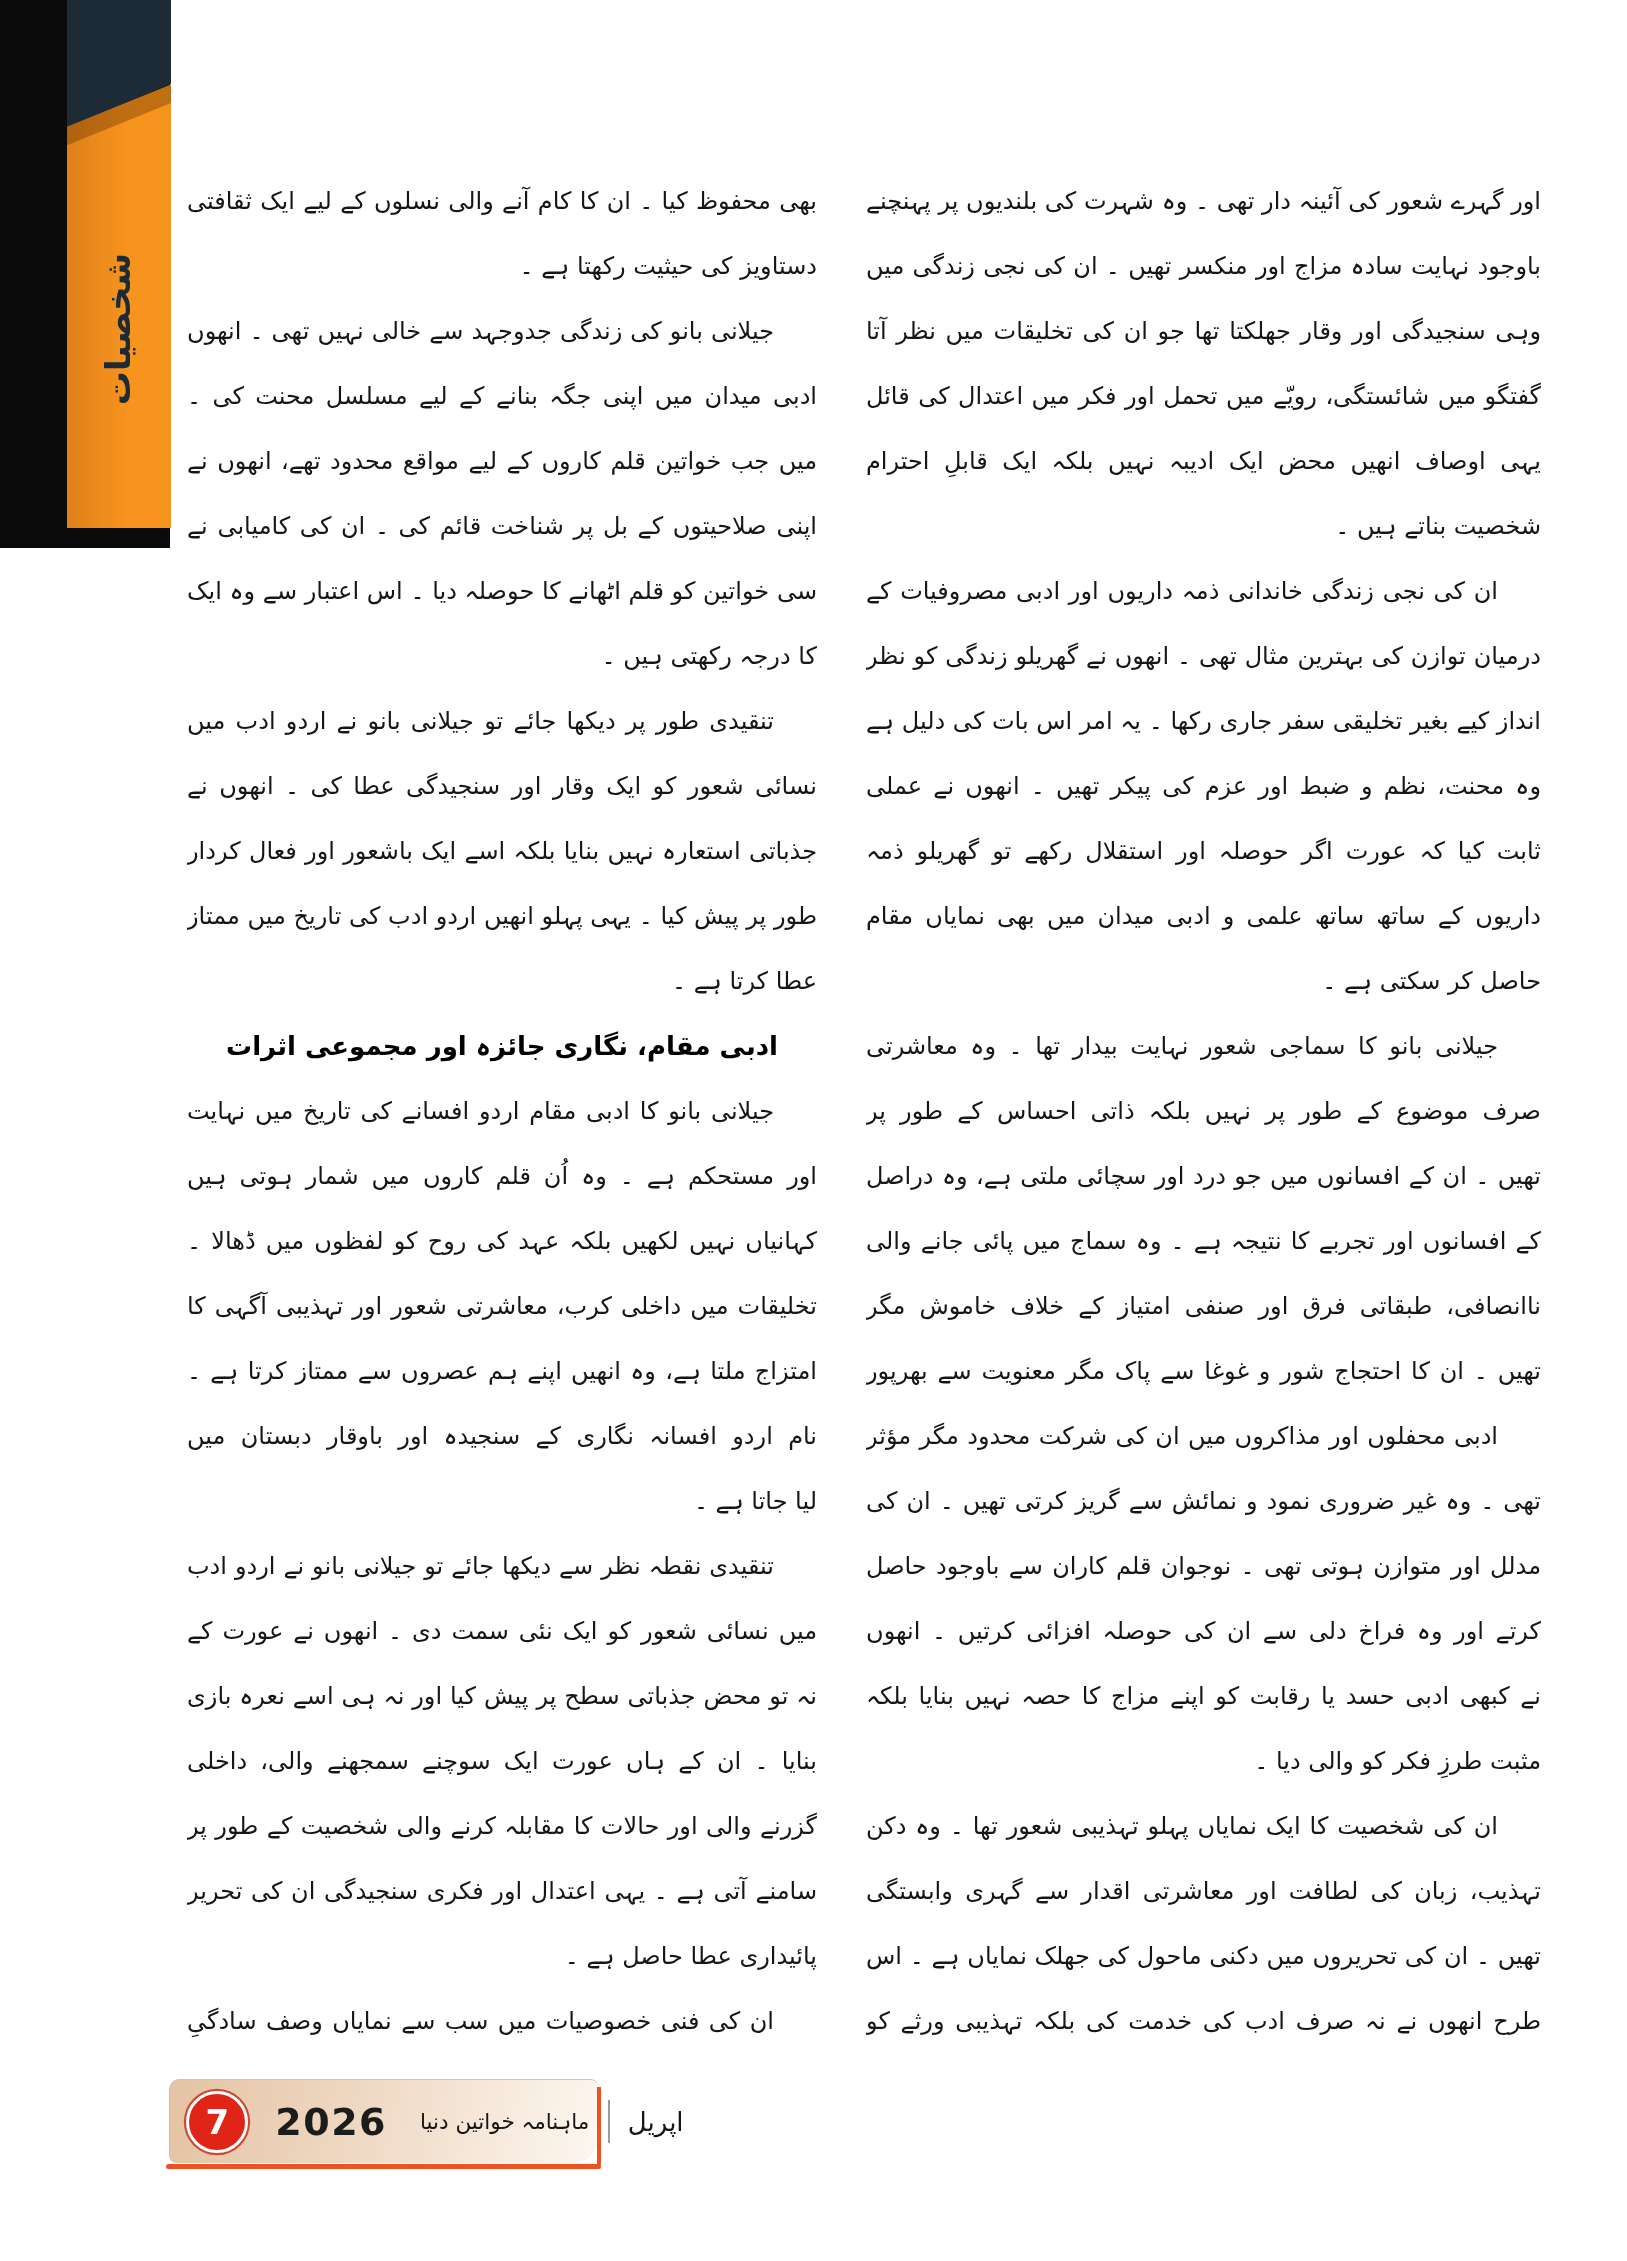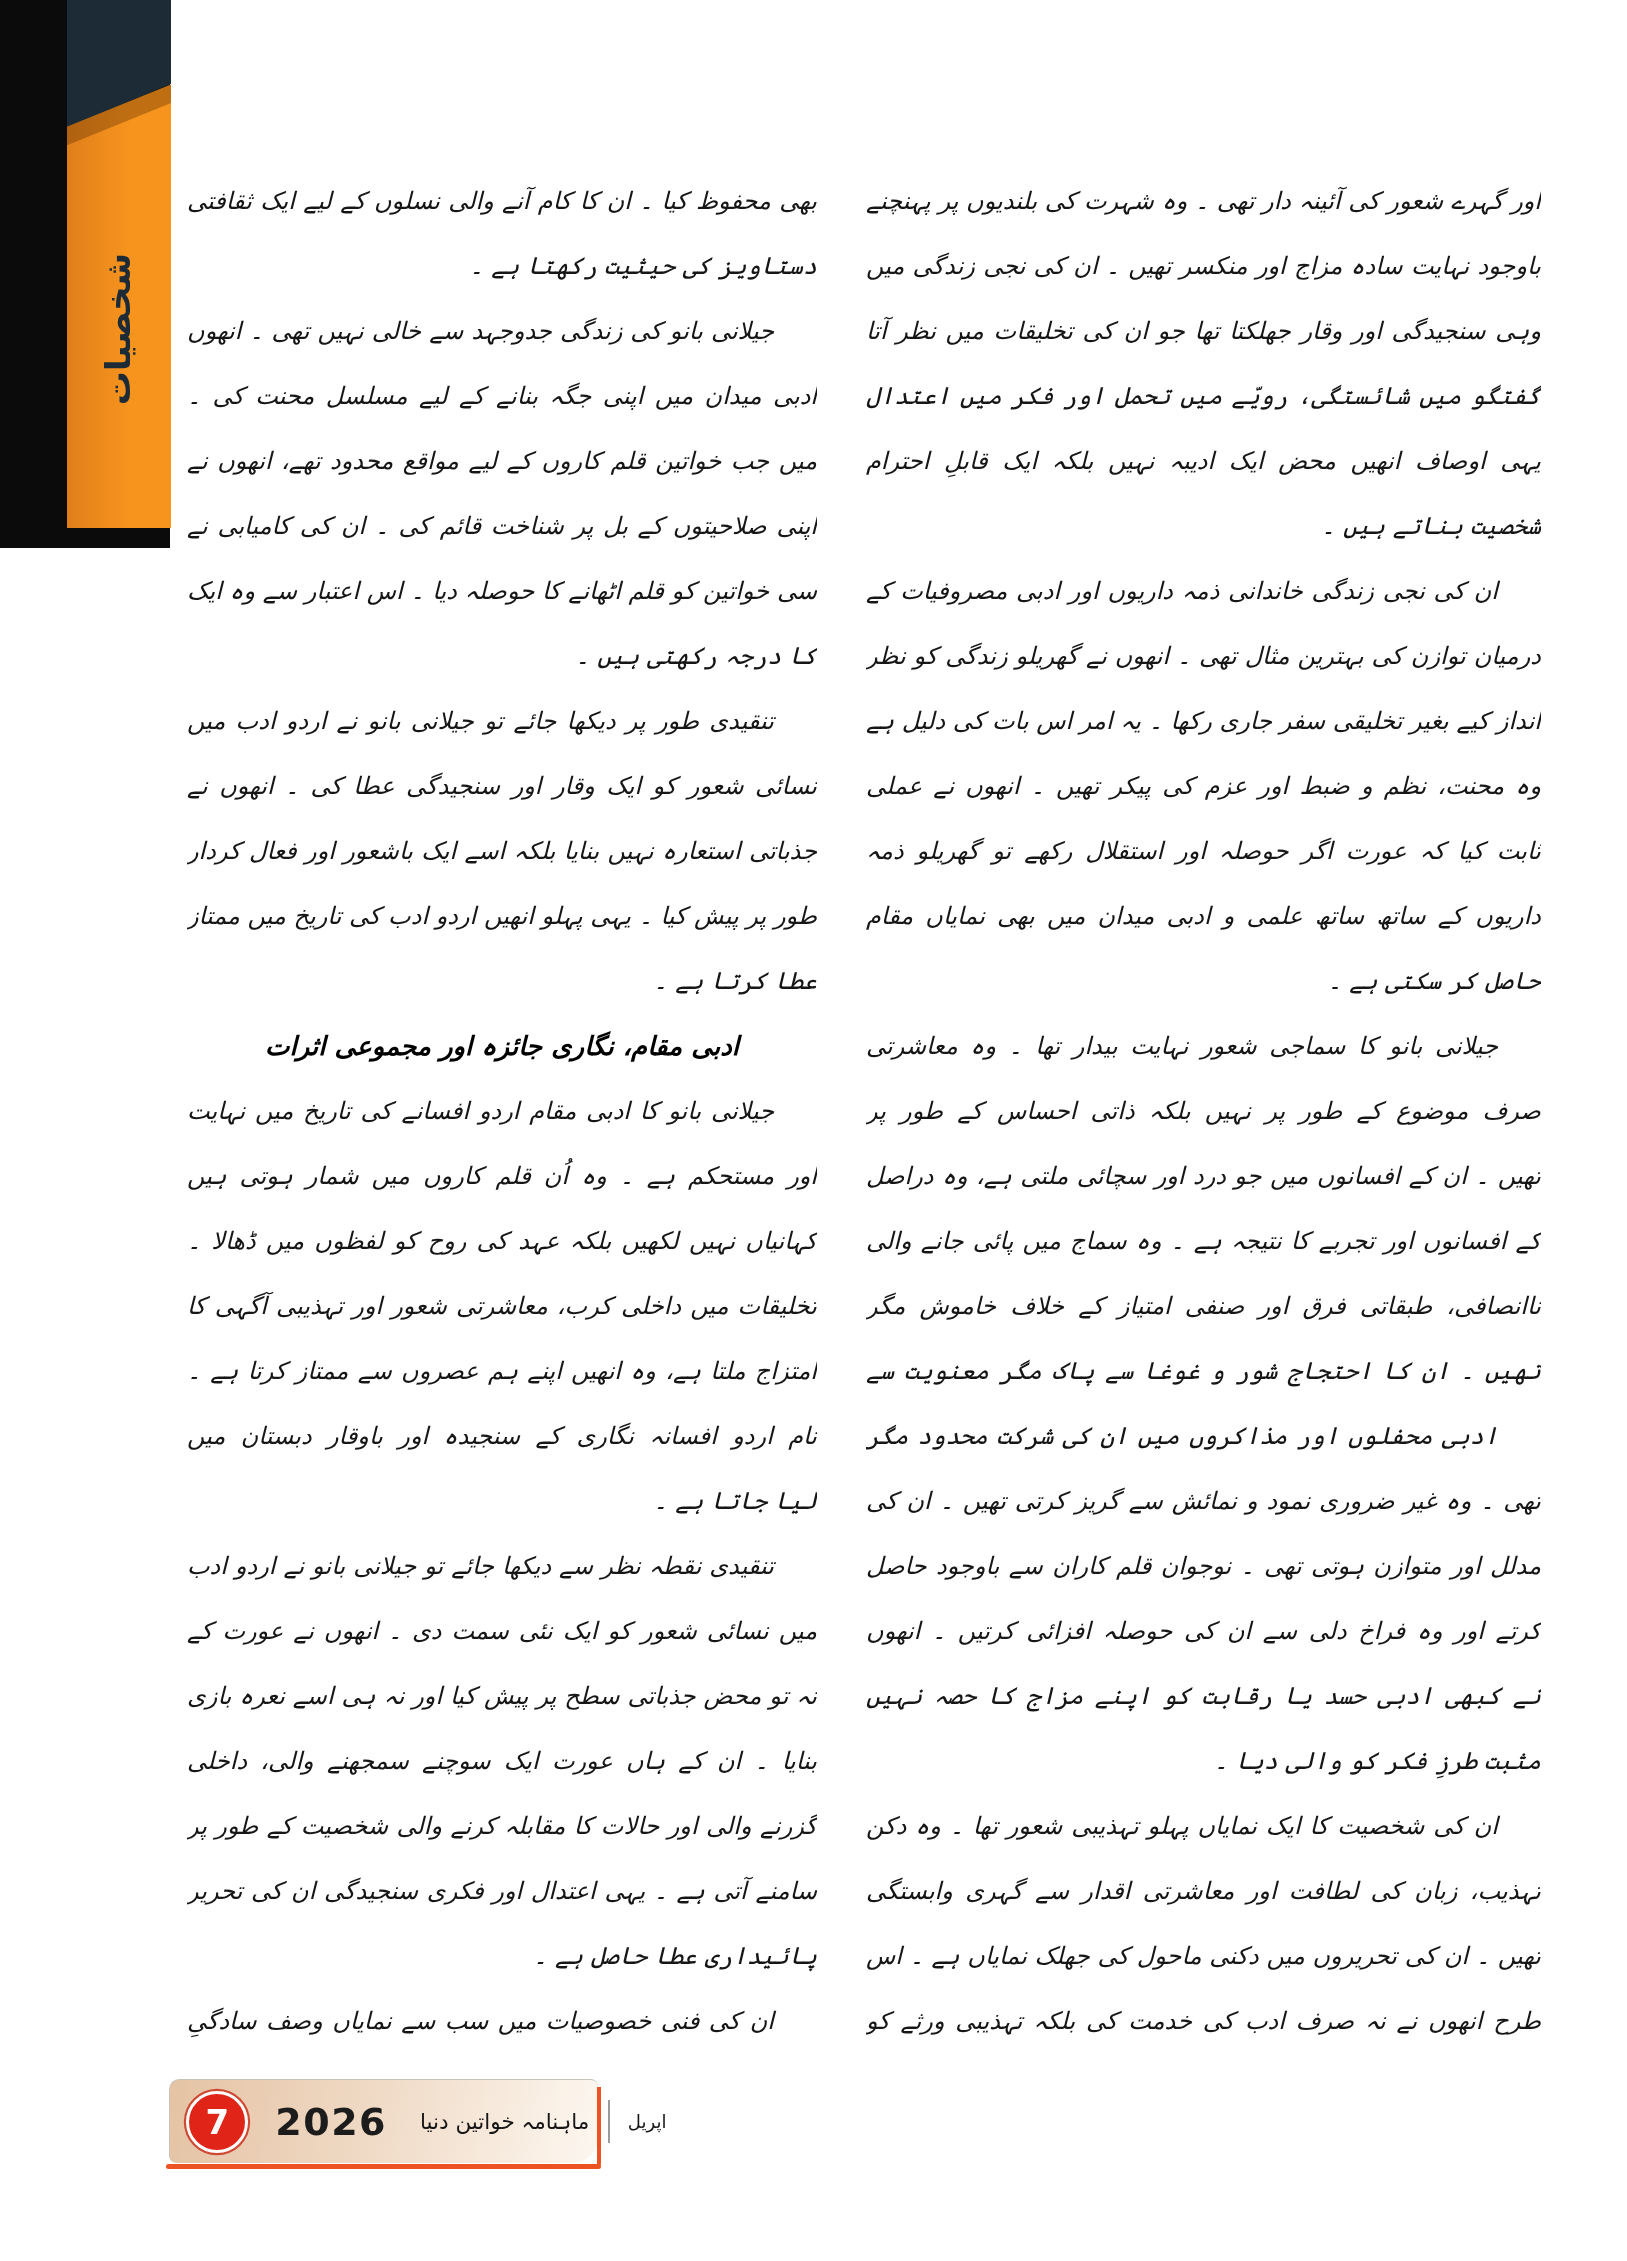--- a/index.html
+++ b/index.html
@@ -21,21 +21,21 @@
     position:absolute;left:67px;top:0;width:104px;height:528px;
     clip-path:polygon(0 24%,100% 16%,100% 19.5%,0 27.5%);
     background:rgba(100,50,0,.38);
   }
   .corner .ribbon-label{
     position:absolute;left:118px;top:329px;
     transform:translate(-50%,-50%) rotate(-90deg);
     white-space:nowrap;font-size:34px;font-weight:bold;letter-spacing:0.7px;
   }
   
-  .col{position:absolute;top:169px;font-style:italic;}
+  .col{position:absolute;top:169px;}
   .col-left{left:187px;width:630px;}
   .col-right{left:866px;width:675px;}
   .line{
     height:65px;line-height:65px;font-size:24px;color:#161616;
     direction:rtl;text-align:justify;text-align-last:justify;overflow:hidden;
   }
   .line.pe{text-align-last:right;}
   .line.ps{padding-right:43px;}
   .line.hd{
     font-weight:bold;font-size:26px;color:#000;
@@ -58,21 +58,21 @@
   .page-circle{
     width:56px;height:56px;border-radius:50%;
     margin-left:16.3px;flex:0 0 auto;
     border:3px solid #ffffff;box-shadow:0 0 0 2.2px #cf4833;
     display:flex;align-items:center;justify-content:center;
     color:#ffffff;font-size:34px;font-weight:bold;
   }
   .footer-year{font-size:38px;font-weight:bold;color:#1c1c1c;margin-left:27px;letter-spacing:1.5px;}
   .footer-name{font-size:21.5px;color:#161616;margin-left:33px;direction:rtl;white-space:nowrap;}
   .footer-divider{width:1.5px;height:43px;background:#9a9a9a;margin-left:19px;flex:0 0 auto;}
-  .footer-month{font-size:18px;color:#161616;margin-left:18px;margin-right:36px;direction:rtl;white-space:nowrap;}
+  .footer-month{font-size:26px;color:#161616;margin-left:18px;margin-right:36px;direction:rtl;white-space:nowrap;}
 </style>
 </head>
 <body>
 
 <div class="corner" style="background: rgb(11, 11, 11);">
   <div class="navy" style="background: rgb(29, 43, 54);"></div>
   <div class="orange" style="background: linear-gradient(90deg, rgb(224, 127, 26), rgb(247, 148, 30) 60%);"></div>
   <div class="fold"></div>
   <div class="ribbon-label" style="color: rgb(29, 43, 54);">شخصیات</div>
 </div>

